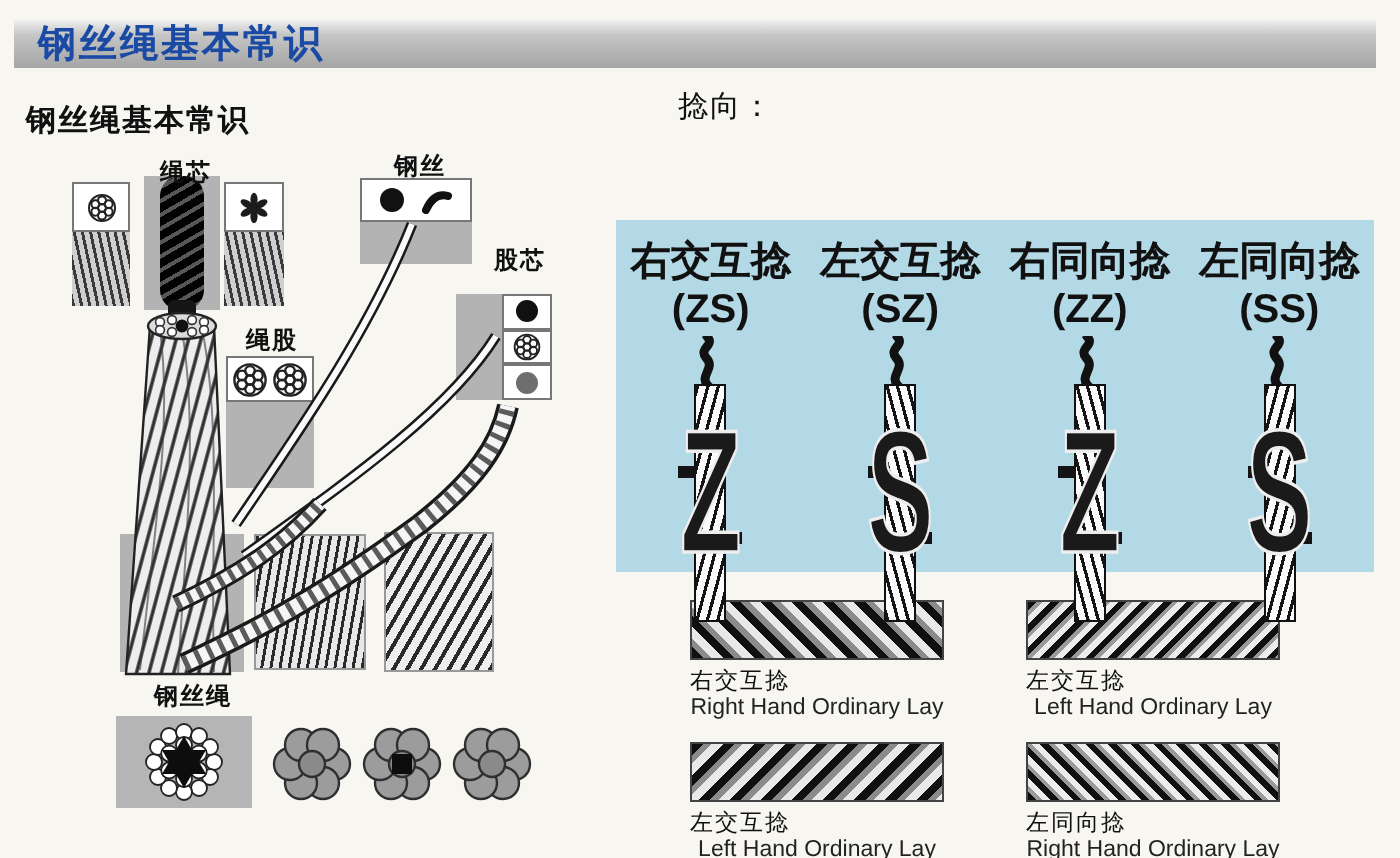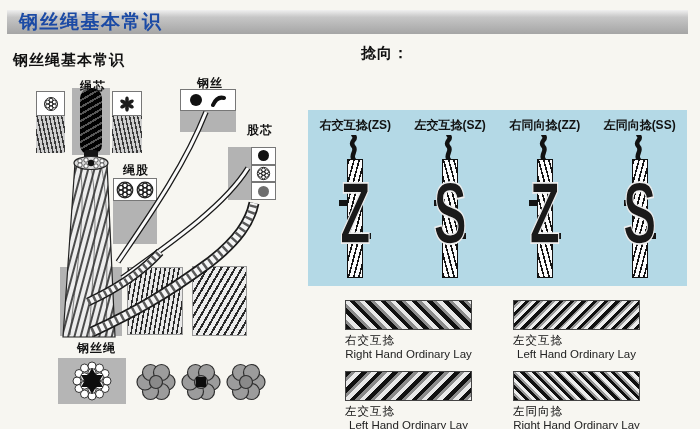--- a/index.html
+++ b/index.html
@@ -25,22 +25,22 @@
   .tex-steep-b{background:repeating-linear-gradient(100deg,#2a2a2a 0 1.5px,#e8e8e8 1.5px 4.5px);}
   .tex-slant{background:repeating-linear-gradient(120deg,#2a2a2a 0 2px,#ededed 2px 6px);}
   .core-rope{width:22px;height:100%;margin:0 auto;border-radius:10px;
     background:repeating-linear-gradient(150deg,#020202 0 4px,#575757 4px 6px);}
   .bordered{border:1px solid #999;}
 
   
   .blue-box{left:308px;top:110px;width:379px;height:176px;background:#b4d9e6;
     display:flex;padding-top:7px;box-sizing:border-box;z-index:2;}
   .lay-col{flex:1;text-align:center;position:relative;}
-  .lay-col-header{font-size:12px;font-weight:bold;}
-  .lay-title{left:361px;top:44px;font-size:15px;font-weight:bold;letter-spacing:1px;}
+  .lay-col-header{font-size:20px;font-weight:bold;}
+  .lay-title{left:339px;top:44px;font-size:15px;font-weight:normal;letter-spacing:1px;}
   .lay-desc{left:341px;top:66px;font-size:13px;letter-spacing:0.5px;}
   .rope-fig{position:relative;height:147px;margin-top:1px;}
   .rope-body{position:absolute;top:24px;bottom:4px;left:50%;width:16px;margin-left:-8px;
     border:1px solid #111;box-sizing:border-box;}
   .rope-z{background:repeating-linear-gradient(105deg,#141414 0 1.6px,#fbfbfb 1.6px 5px);}
   .rope-s{background:repeating-linear-gradient(75deg,#141414 0 1.6px,#fbfbfb 1.6px 5px);}
   .tabL{position:absolute;left:calc(50% - 16px);top:44%;width:9px;height:6px;background:#141414;}
   .tabR{position:absolute;left:calc(50% + 7px);top:67%;width:9px;height:6px;background:#141414;}
   .lay-letter{position:absolute;left:50%;top:53%;transform:translate(-50%,-50%) scaleY(1.75);
     font-size:50px;font-weight:800;color:#1a1a1a;line-height:1;

